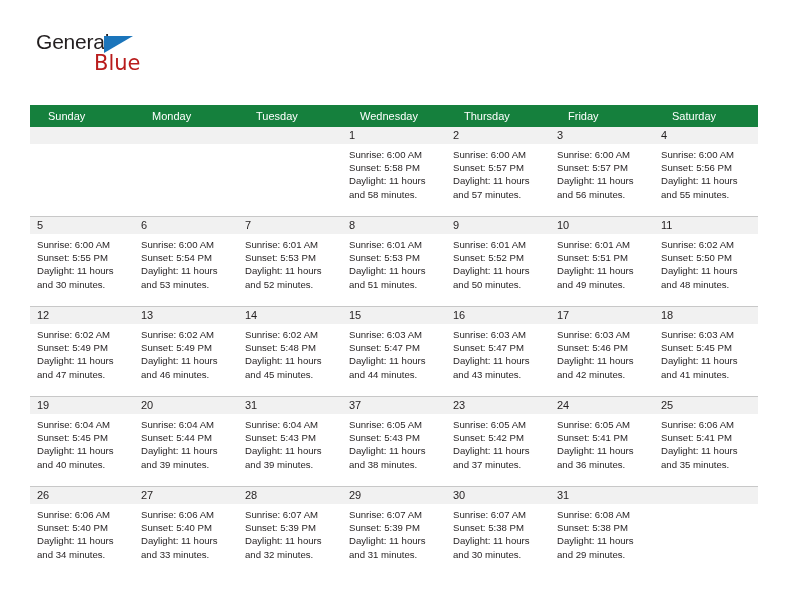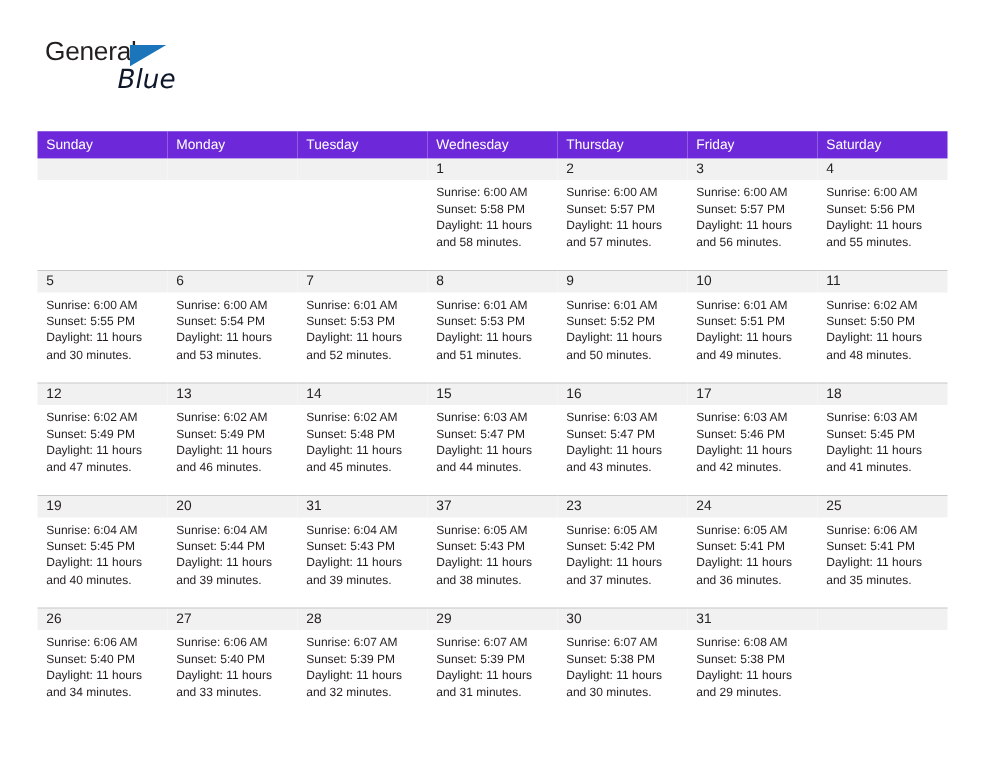--- a/index.html
+++ b/index.html
@@ -52,23 +52,22 @@
     width: 0;
     height: 0;
     border-left: 29px solid #1b75bb;
     border-bottom: 17px solid transparent;
   }
   .logo-blue {
     position: absolute;
     left: 58px;
     top: 21px;
     font-size: 21px;
-    color: #0f172a;
+    color: #b91c1c;
     font-family: "DejaVu Sans", sans-serif;
-    font-style: italic;
   }
 
   .title-block {
     position: absolute;
     right: 0;
     top: 0;
     text-align: right;
   }
   .cal-title {
     font-size: 26px;
@@ -88,26 +87,26 @@
   
   .calendar {
     position: absolute;
     left: 30px;
     top: 105px;
     width: 728px;
     border-collapse: collapse;
     table-layout: fixed;
   }
   .weekday-row th {
-    background: #6d28d9;
+    background: #15803d;
     color: #ffffff;
     font-size: 11px;
     font-weight: normal;
     text-align: left;
-    padding: 5px 0 5px 7px;
+    padding: 5px 0 5px 18px;
     height: 12px;
     border: none;
   }
   .calendar td {
     width: 104px;
     vertical-align: top;
     padding: 0;
     border: none;
     border-top: 1px solid #c8c8c8;
     background: #ffffff;

